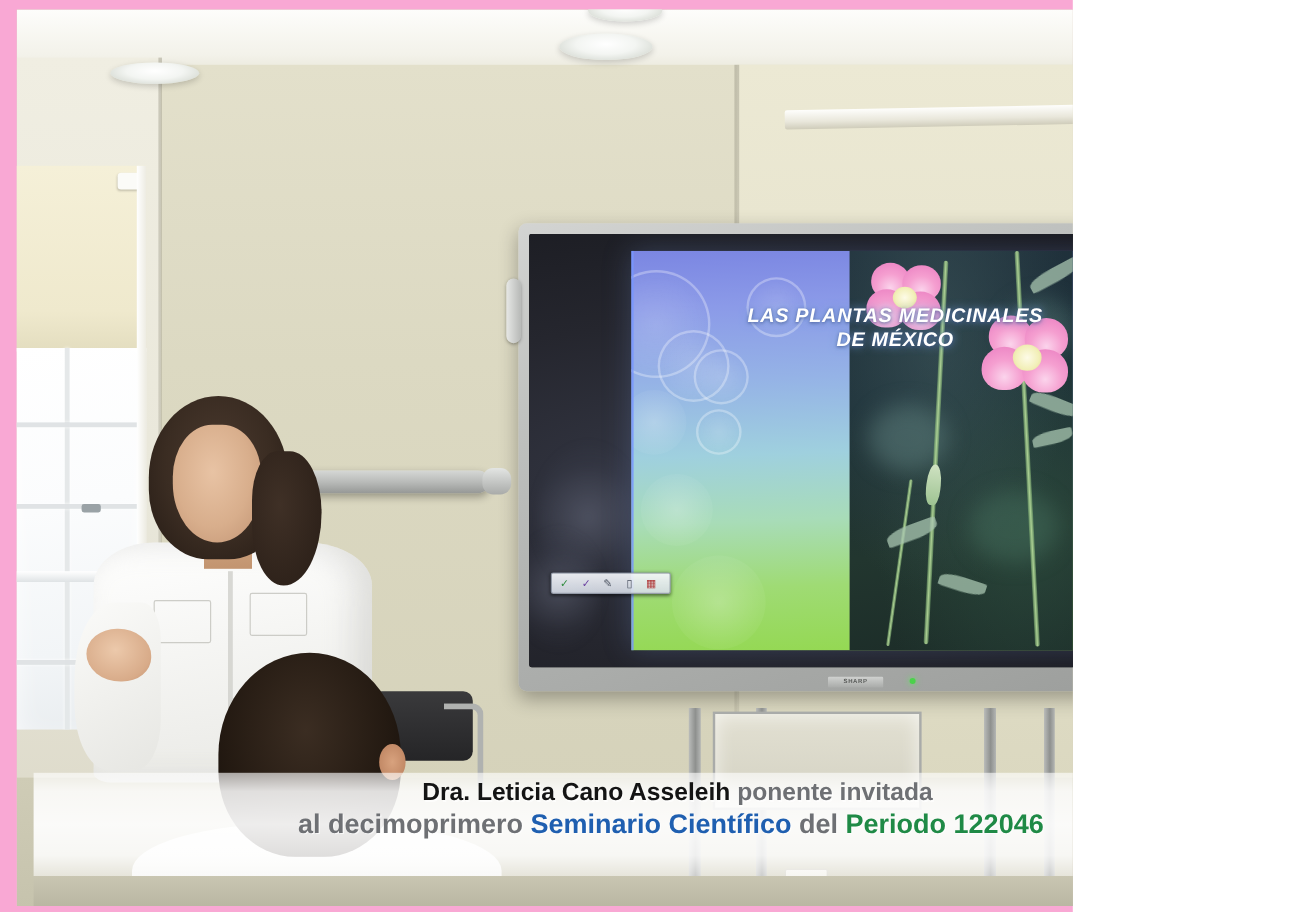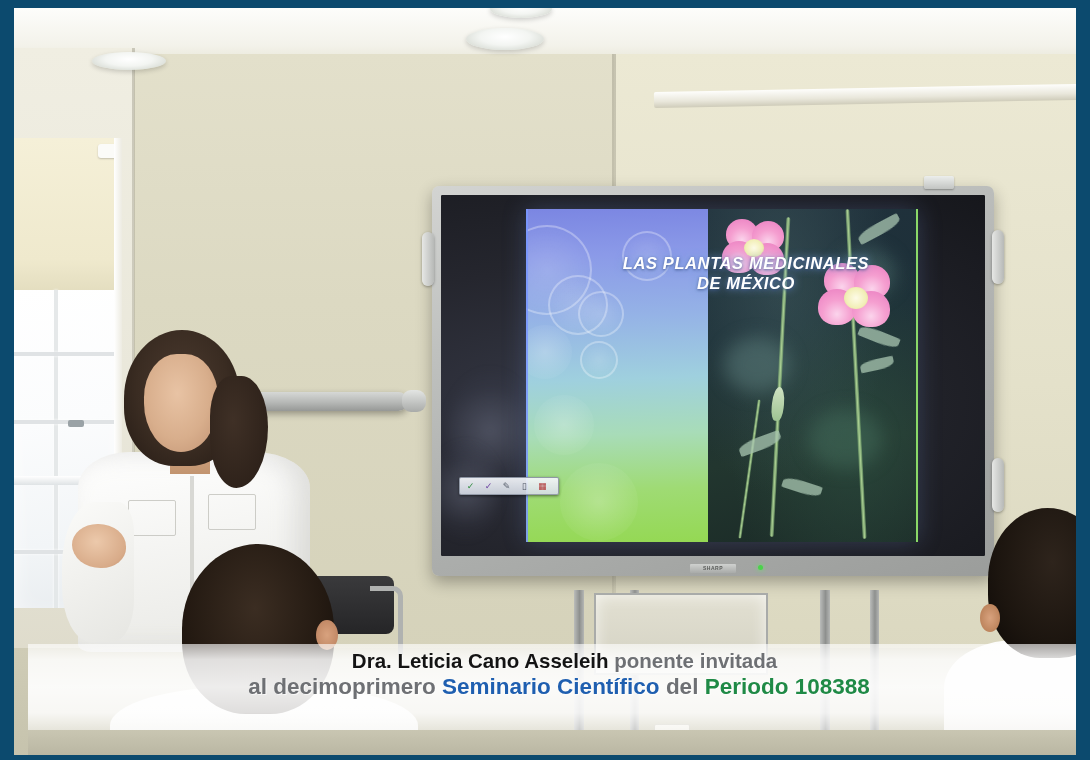--- a/index.html
+++ b/index.html
@@ -8,23 +8,23 @@
     background: #ffffff;
     width: 1090px;
     height: 760px;
     overflow: hidden;
     font-family: "Liberation Sans", sans-serif;
   }
 
   
   #frame {
     position: relative;
-    width: 1090px;
+    width: 894px;
     height: 760px;
-    background: #0c4a6e;
+    background: #f9a8d4;
     overflow: hidden;
   }
 
   
   #photo {
     position: absolute;
     left: 14px;
     top: 8px;
     width: 1062px;
     height: 747px;
@@ -646,20 +646,20 @@
 
     <div class="below-caption"></div>
 
     <div id="caption-band">
 
       <div class="caption-lines">
         <div id="cap-line-1" class="cap-line">
           <span class="c-black">Dra. Leticia Cano Asseleih</span><span class="c-gray"> ponente invitada</span>
         </div>
         <div id="cap-line-2" class="cap-line">
-          <span class="c-gray">al decimoprimero </span><span class="c-blue">Seminario Científico</span><span class="c-gray"> del </span><span class="c-green">Periodo 108388</span>
+          <span class="c-gray">al decimoprimero </span><span class="c-blue">Seminario Científico</span><span class="c-gray"> del </span><span class="c-green">Periodo 122046</span>
         </div>
       </div>
 
     </div>
 
   </div>
 </div>
 
 </body></html>

